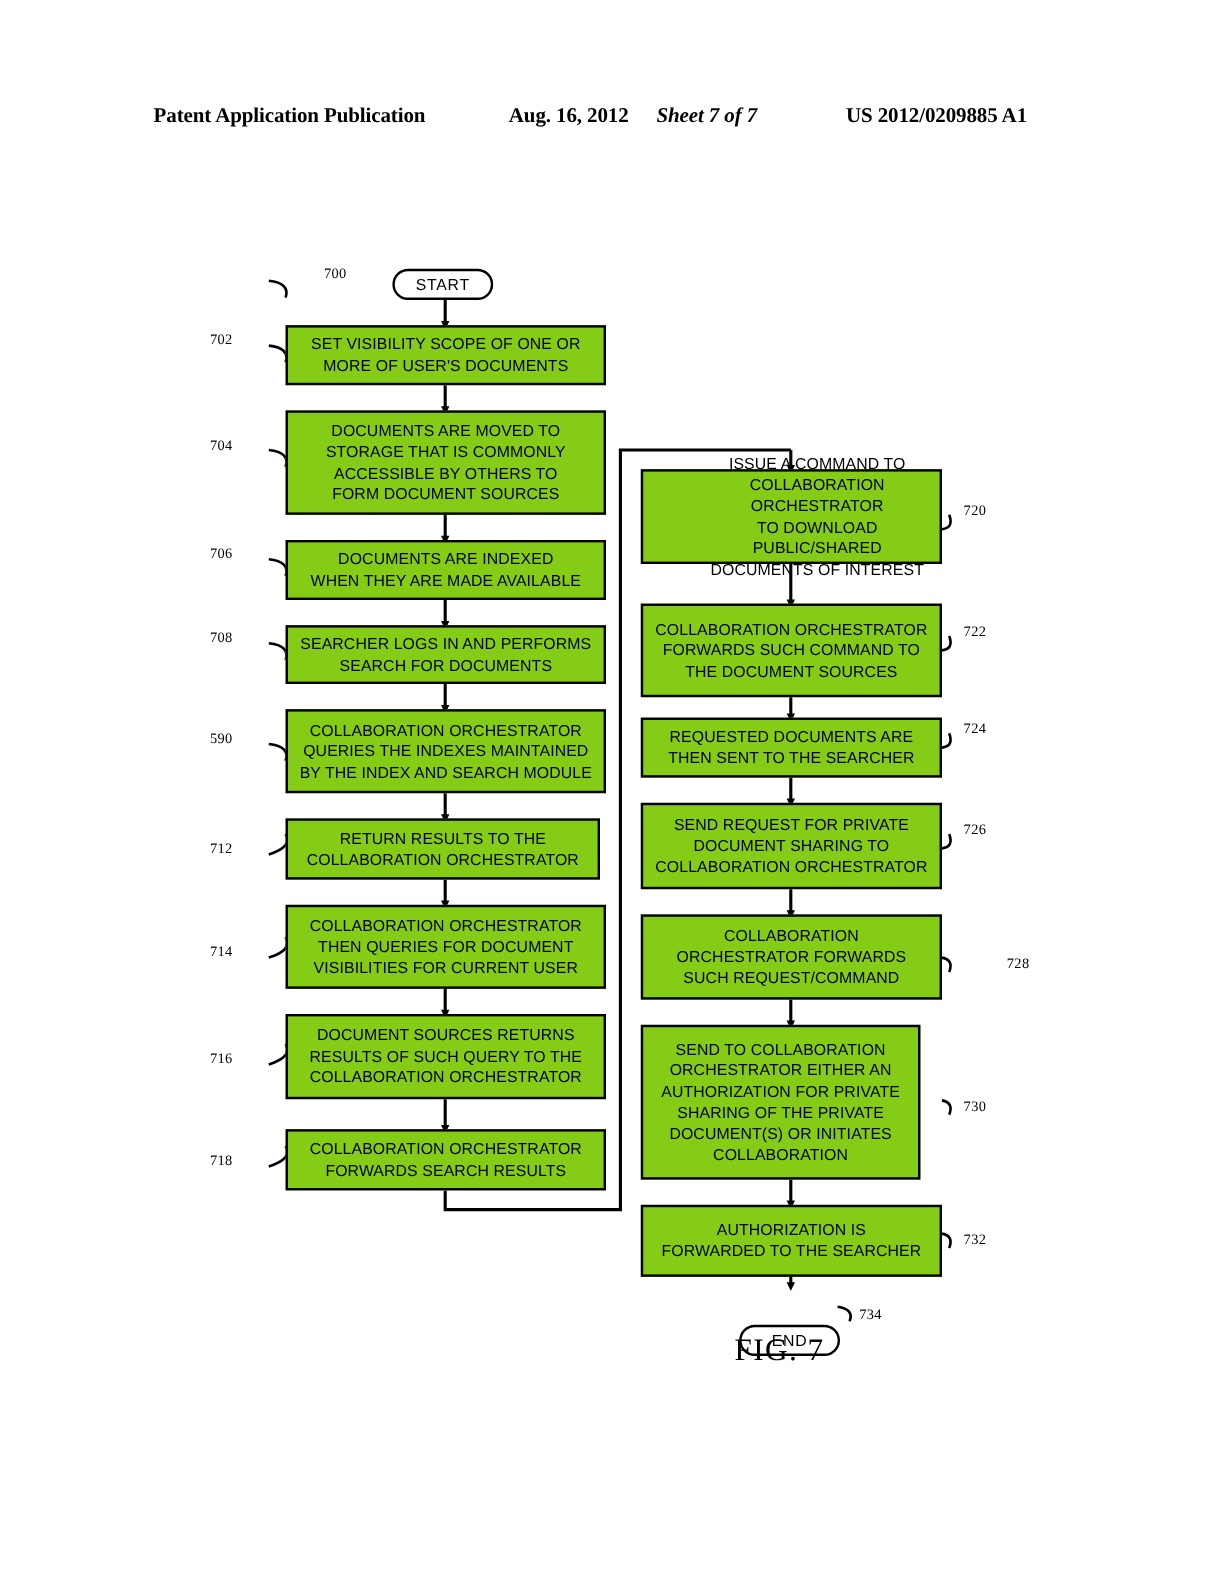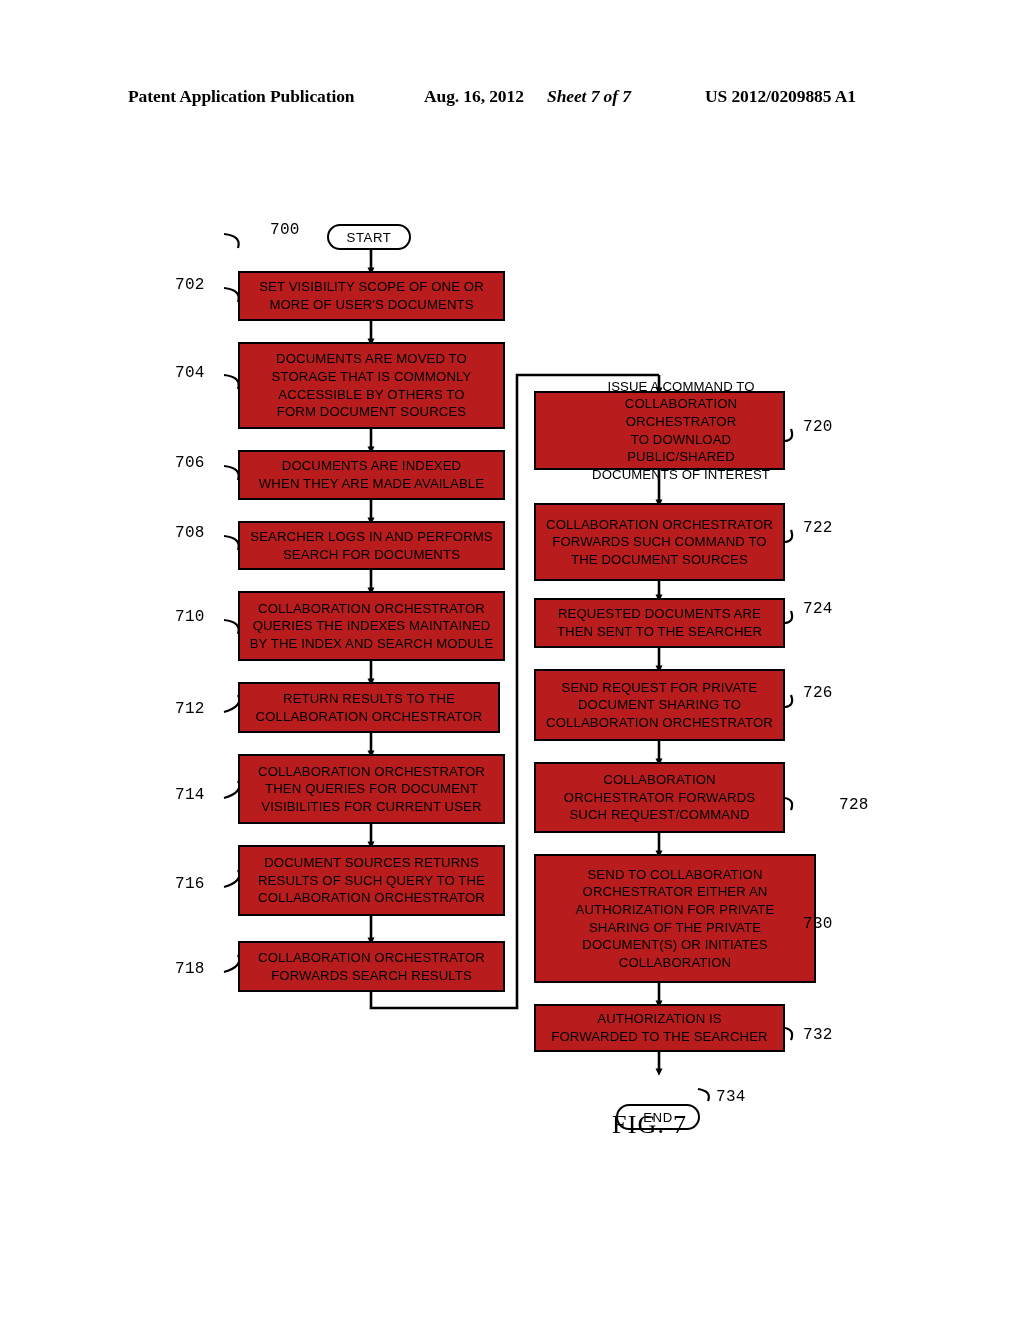--- a/index.html
+++ b/index.html
@@ -50,21 +50,21 @@
     width: 1024px;
     height: 1320px;
     pointer-events: none;
   }
 
   
   .node {
     position: absolute;
     box-sizing: border-box;
     border: 2.5px solid #000;
-    background: #b91c1c;
+    background: #84cc16;
     display: flex;
     align-items: center;
     justify-content: center;
     text-align: center;
     font-size: 13.2px;
     line-height: 17.6px;
     letter-spacing: 0.1px;
     padding: 2px 5px;
   }
   .node .node-text {
@@ -82,22 +82,22 @@
     display: flex;
     align-items: center;
     justify-content: center;
     font-size: 13.2px;
     letter-spacing: 0.6px;
   }
 
   
   .ref {
     position: absolute;
-    font-family: Liberation Mono, monospace;
-    font-size: 16px;
+    font-family: Liberation Serif, serif;
+    font-size: 12px;
     letter-spacing: 0.3px;
     white-space: nowrap;
   }
 
   
   #fig-caption {
     position: absolute;
     left: 612px;
     top: 1110px;
     font-family: "Liberation Serif", serif;
@@ -202,21 +202,21 @@
     <span class="node-text">SEARCHER LOGS IN AND PERFORMS
 SEARCH FOR DOCUMENTS</span>
   </div>
   <div class="ref" style="left:175px; top:524px;">708</div>
 
   <div class="node" style="left:238px; top:591px; width:267px; height:70px;">
     <span class="node-text">COLLABORATION ORCHESTRATOR
 QUERIES THE INDEXES MAINTAINED
 BY THE INDEX AND SEARCH MODULE</span>
   </div>
-  <div class="ref" style="left:175px; top:608px;">710</div>
+  <div class="ref" style="left:175px; top:608px;">590</div>
 
   <div class="node" style="left:238px; top:682px; width:262px; height:51px;">
     <span class="node-text">RETURN RESULTS TO THE
 COLLABORATION ORCHESTRATOR</span>
   </div>
   <div class="ref" style="left:175px; top:700px;">712</div>
 
   <div class="node" style="left:238px; top:754px; width:267px; height:70px;">
     <span class="node-text">COLLABORATION ORCHESTRATOR
 THEN QUERIES FOR DOCUMENT
@@ -265,31 +265,31 @@
   </div>
   <div class="ref" style="left:803px; top:684px;">726</div>
 
   <div class="node" style="left:534px; top:762px; width:251px; height:71px;">
     <span class="node-text">COLLABORATION
 ORCHESTRATOR FORWARDS
 SUCH REQUEST/COMMAND</span>
   </div>
   <div class="ref" style="left:803px; top:796px;margin-left:36px;">728</div>
 
-  <div class="node" style="left:534px; top:854px; width:282px; height:129px;">
+  <div class="node" style="left:534px; top:854px; width:233px; height:129px;">
     <span class="node-text">SEND TO COLLABORATION
 ORCHESTRATOR EITHER AN
 AUTHORIZATION FOR PRIVATE
 SHARING OF THE PRIVATE
 DOCUMENT(S) OR INITIATES
 COLLABORATION</span>
   </div>
   <div class="ref" style="left:803px; top:915px;">730</div>
 
-  <div class="node" style="left:534px; top:1004px; width:251px; height:48px;">
+  <div class="node" style="left:534px; top:1004px; width:251px; height:60px;">
     <span class="node-text">AUTHORIZATION IS
 FORWARDED TO THE SEARCHER</span>
   </div>
   <div class="ref" style="left:803px; top:1026px;">732</div>
 
   <div class="terminator" style="left:616px; top:1073px; width:84px; height:26px;margin-top:31px;">
     <span>END</span>
   </div>
   <div class="ref" style="left:716px; top:1088px;">734</div>
 

